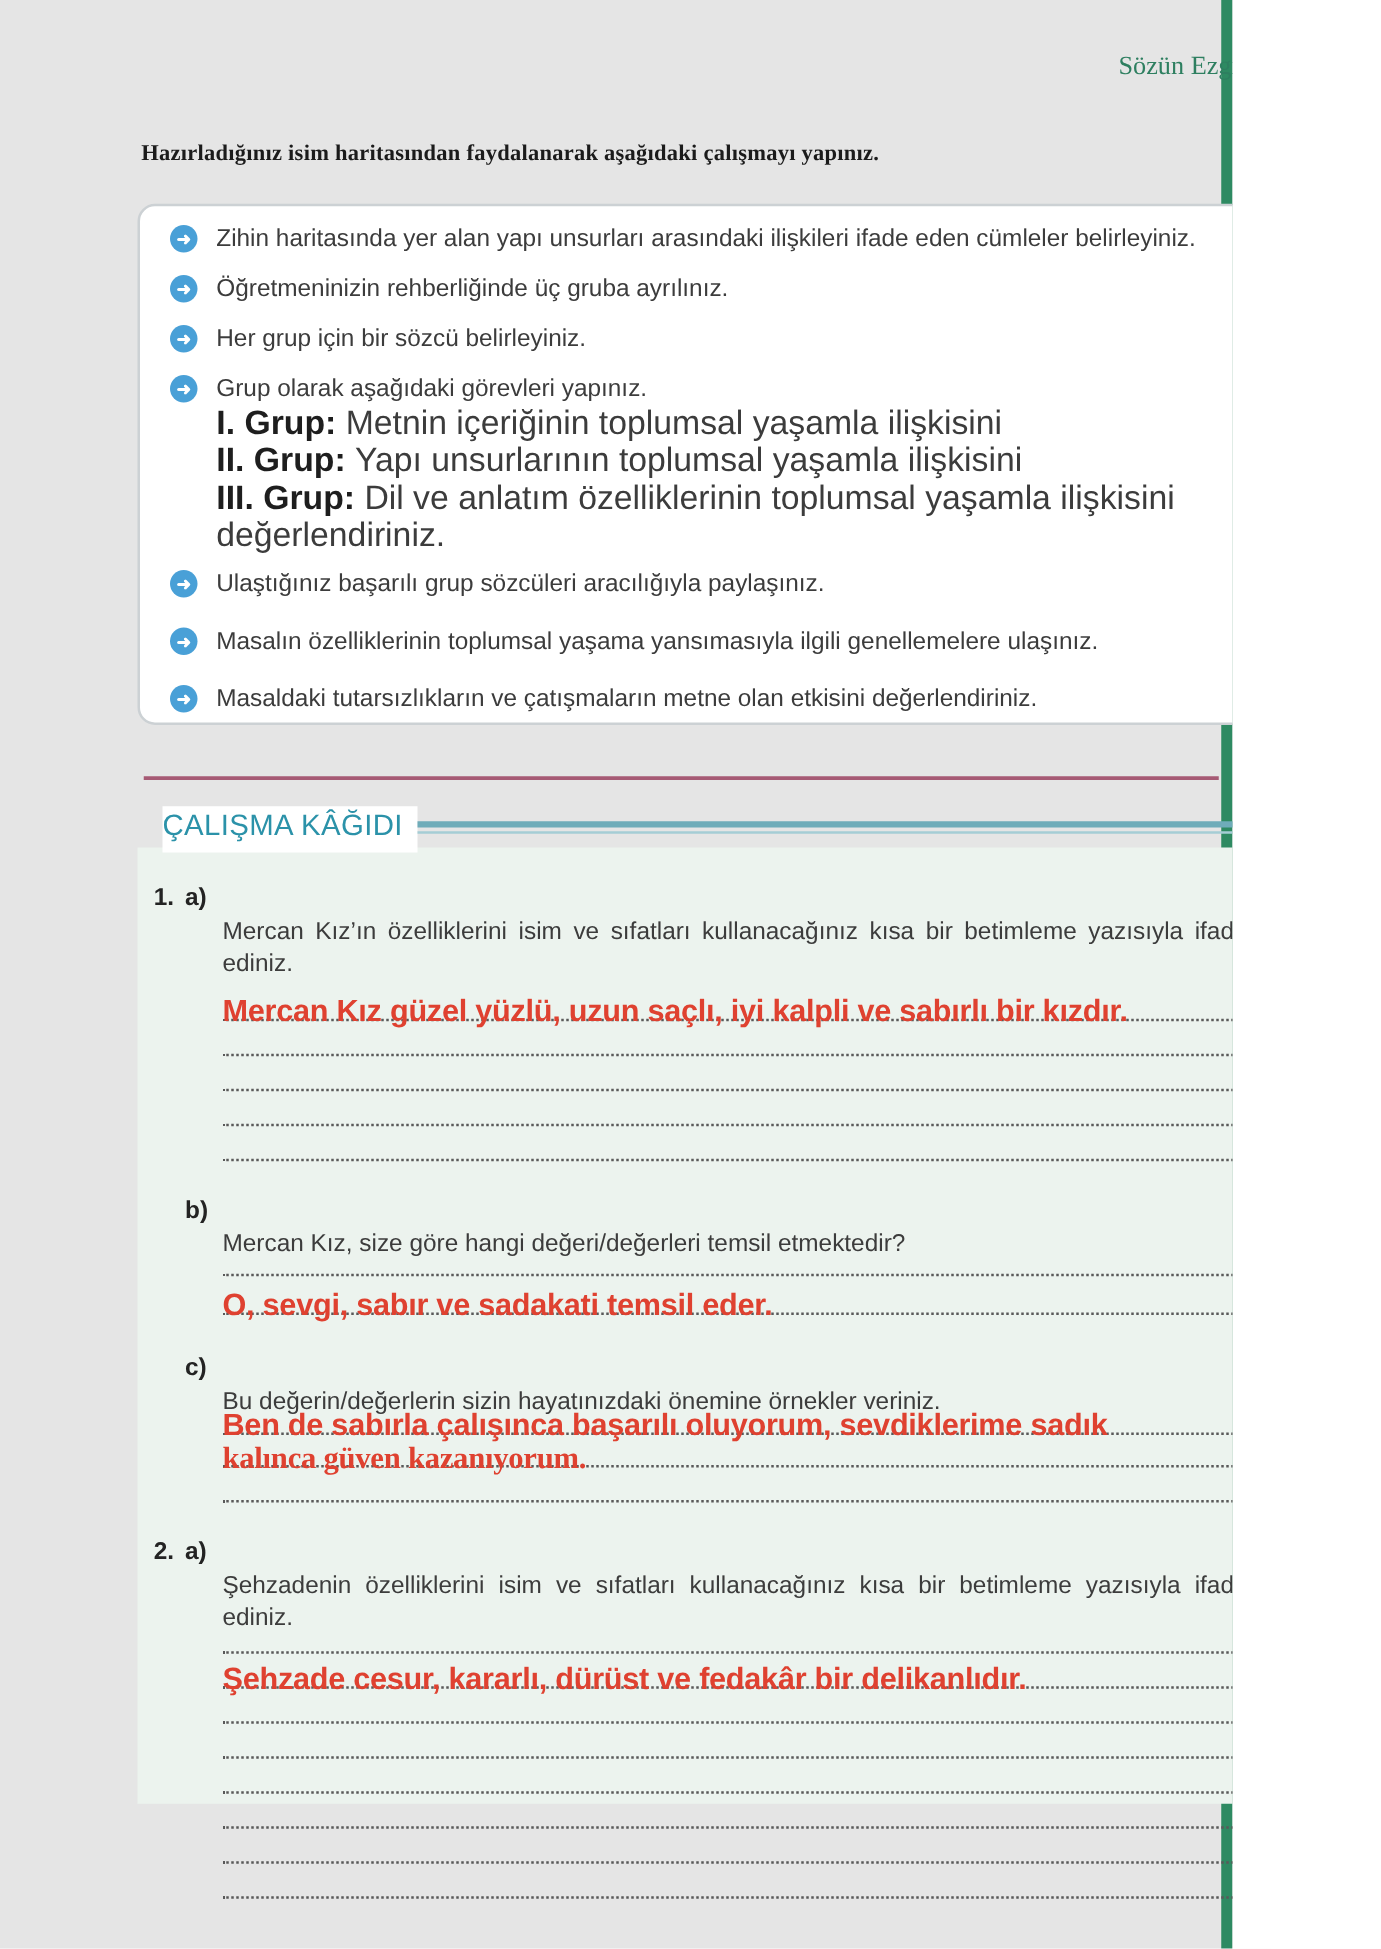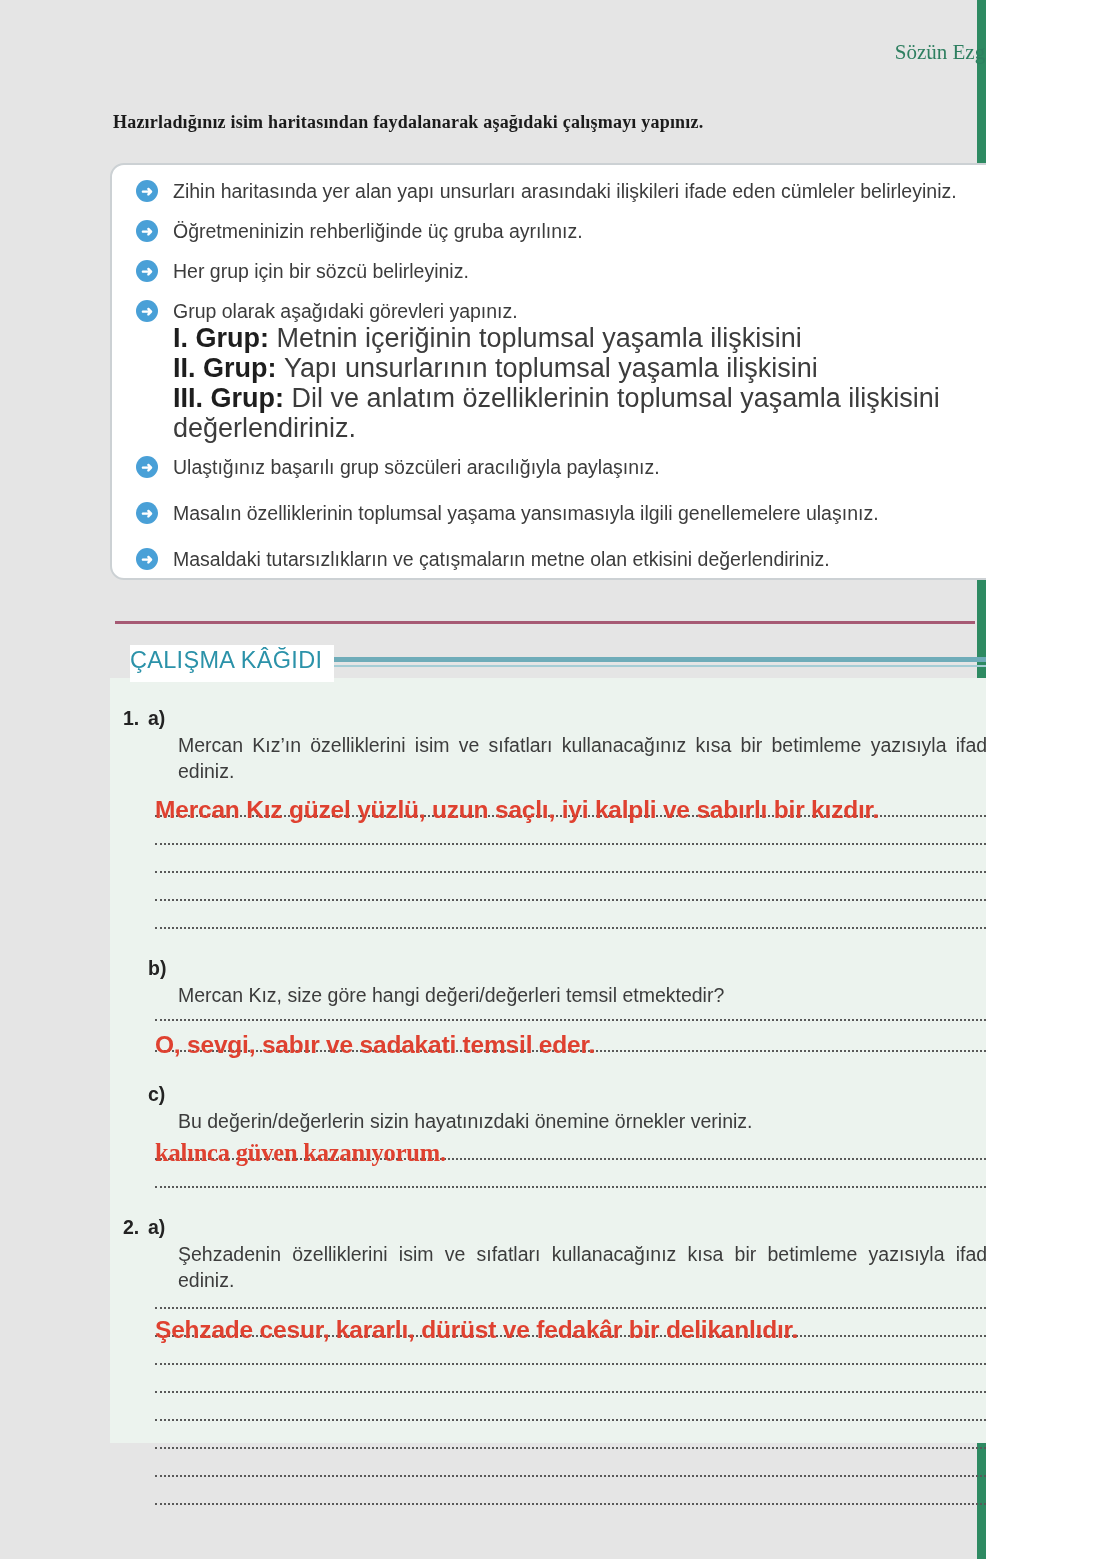--- a/index.html
+++ b/index.html
@@ -42,21 +42,21 @@
 
   
   .worksheet { position:absolute; top:678px; left:110px; width:910px; height:765px;
     background:#ECF3EE; padding:27px 22px 0 13px; }
   .q-row { display:flex; font-size:19.5px; line-height:26px; color:#3c3c3c; }
   .q-num { flex:0 0 25px; font-weight:bold; color:#232323; }
   .q-letter { flex:0 0 30px; font-weight:bold; color:#232323; }
   .q-text { flex:1; text-align:justify;margin-top:27px; }
   .q-row.nonum { padding-left:25px; }
 
-  .ans-area { margin-left:32px; }
+  .ans-area { margin-left:55px; }
   .ans-row { position:relative; border-bottom:2px dotted #595959; }
   .h33 { height:33px; } .h31 { height:31px; } .h28 { height:28px; } .h26 { height:26px;font-family:Liberation Serif, serif; }
   .h16 { height:16px; } .h14 { height:14px; } .h13 { height:13px; }
   .answer { position:absolute; left:0; bottom:-9px; white-space:nowrap;
     font-size:24.5px; font-weight:bold; color:#DF4130; letter-spacing:-0.2px; }
   .mtq26 { margin-top:26px; } .mtq29 { margin-top:29px; }
 
   
   .next-marker { position:absolute; top:1422px; left:1022px; display:flex; align-items:center; gap:3px; }
   .next-marker .bar { width:2px; height:26px; background:#B0476C; }
@@ -166,20 +166,23 @@
       <div class="ans-row h31">
         <span class="answer">O, sevgi, sabır ve sadakati temsil eder.</span>
       </div>
     </div>
 
     <div class="q-row nonum mtq29">
       <span class="q-letter">c)</span>
       <span class="q-text">Bu değerin/değerlerin sizin hayatınızdaki önemine örnekler veriniz.</span>
     </div>
     <div class="ans-area">
+      <div class="ans-row h14">
+        <span class="answer">Ben de sabırla çalışınca başarılı oluyorum, sevdiklerime sadık</span>
+      </div>
       <div class="ans-row h26">
         <span class="answer">kalınca güven kazanıyorum.</span>
       </div>
       <div class="ans-row h28"></div>
     </div>
 
     <div class="q-row mtq26">
       <span class="q-num">2.</span>
       <span class="q-letter">a)</span>
       <span class="q-text">Şehzadenin özelliklerini isim ve sıfatları kullanacağınız kısa bir betimleme yazısıyla ifade ediniz.</span>

